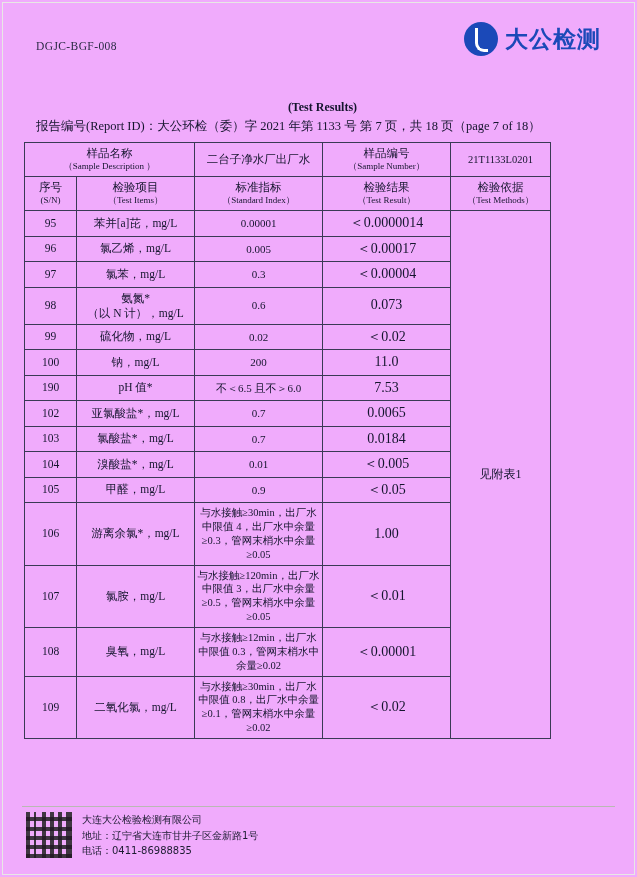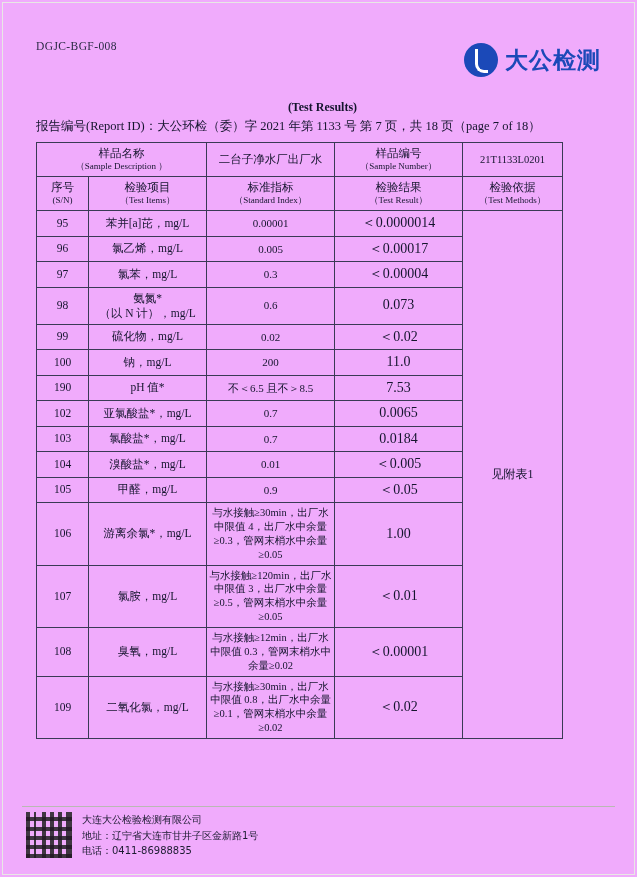--- a/index.html
+++ b/index.html
@@ -39,21 +39,20 @@
     font-family: "Liberation Serif", serif;
   }
   
   .logo {
     position: absolute;
     right: 36px;
     top: 22px;
     display: flex;
     align-items: center;
     gap: 7px;
-    margin-top: 21px;
   }
   .logo-mark {
     width: 34px;
     height: 34px;
     border-radius: 50%;
     background: #1b49b8;
     position: relative;
     flex: none;
   }
   .logo-mark::after {
@@ -100,21 +99,21 @@
     position: absolute;
     left: 36px;
     top: 118px;
     font-size: 12.5px;
     color: #15152e;
     white-space: nowrap;
   }
   
   table.results {
     position: absolute;
-    left: 36px;
+    left: 24px;
     top: 142px;
     width: 487px;
     border-collapse: collapse;
     table-layout: fixed;
     font-size: 11px;
   }
   table.results td, table.results th {
     border: 1px solid #3a3a55;
     padding: 3px 2px;
     text-align: center;
@@ -288,21 +287,21 @@
             <span class="two-line">钠，mg/L</span>
           </td>
           <td class="std">200</td>
           <td class="res">11.0</td>
         </tr>
         <tr>
           <td class="sn">190</td>
           <td class="item">
             <span class="two-line">pH 值*</span>
           </td>
-          <td class="std">不＜6.5 且不＞8.5</td>
+          <td class="std">不＜6.5 且不＞6.0</td>
           <td class="res">7.53</td>
         </tr>
         <tr>
           <td class="sn">102</td>
           <td class="item">
             <span class="two-line">亚氯酸盐*，mg/L</span>
           </td>
           <td class="std">0.7</td>
           <td class="res">0.0065</td>
         </tr>

